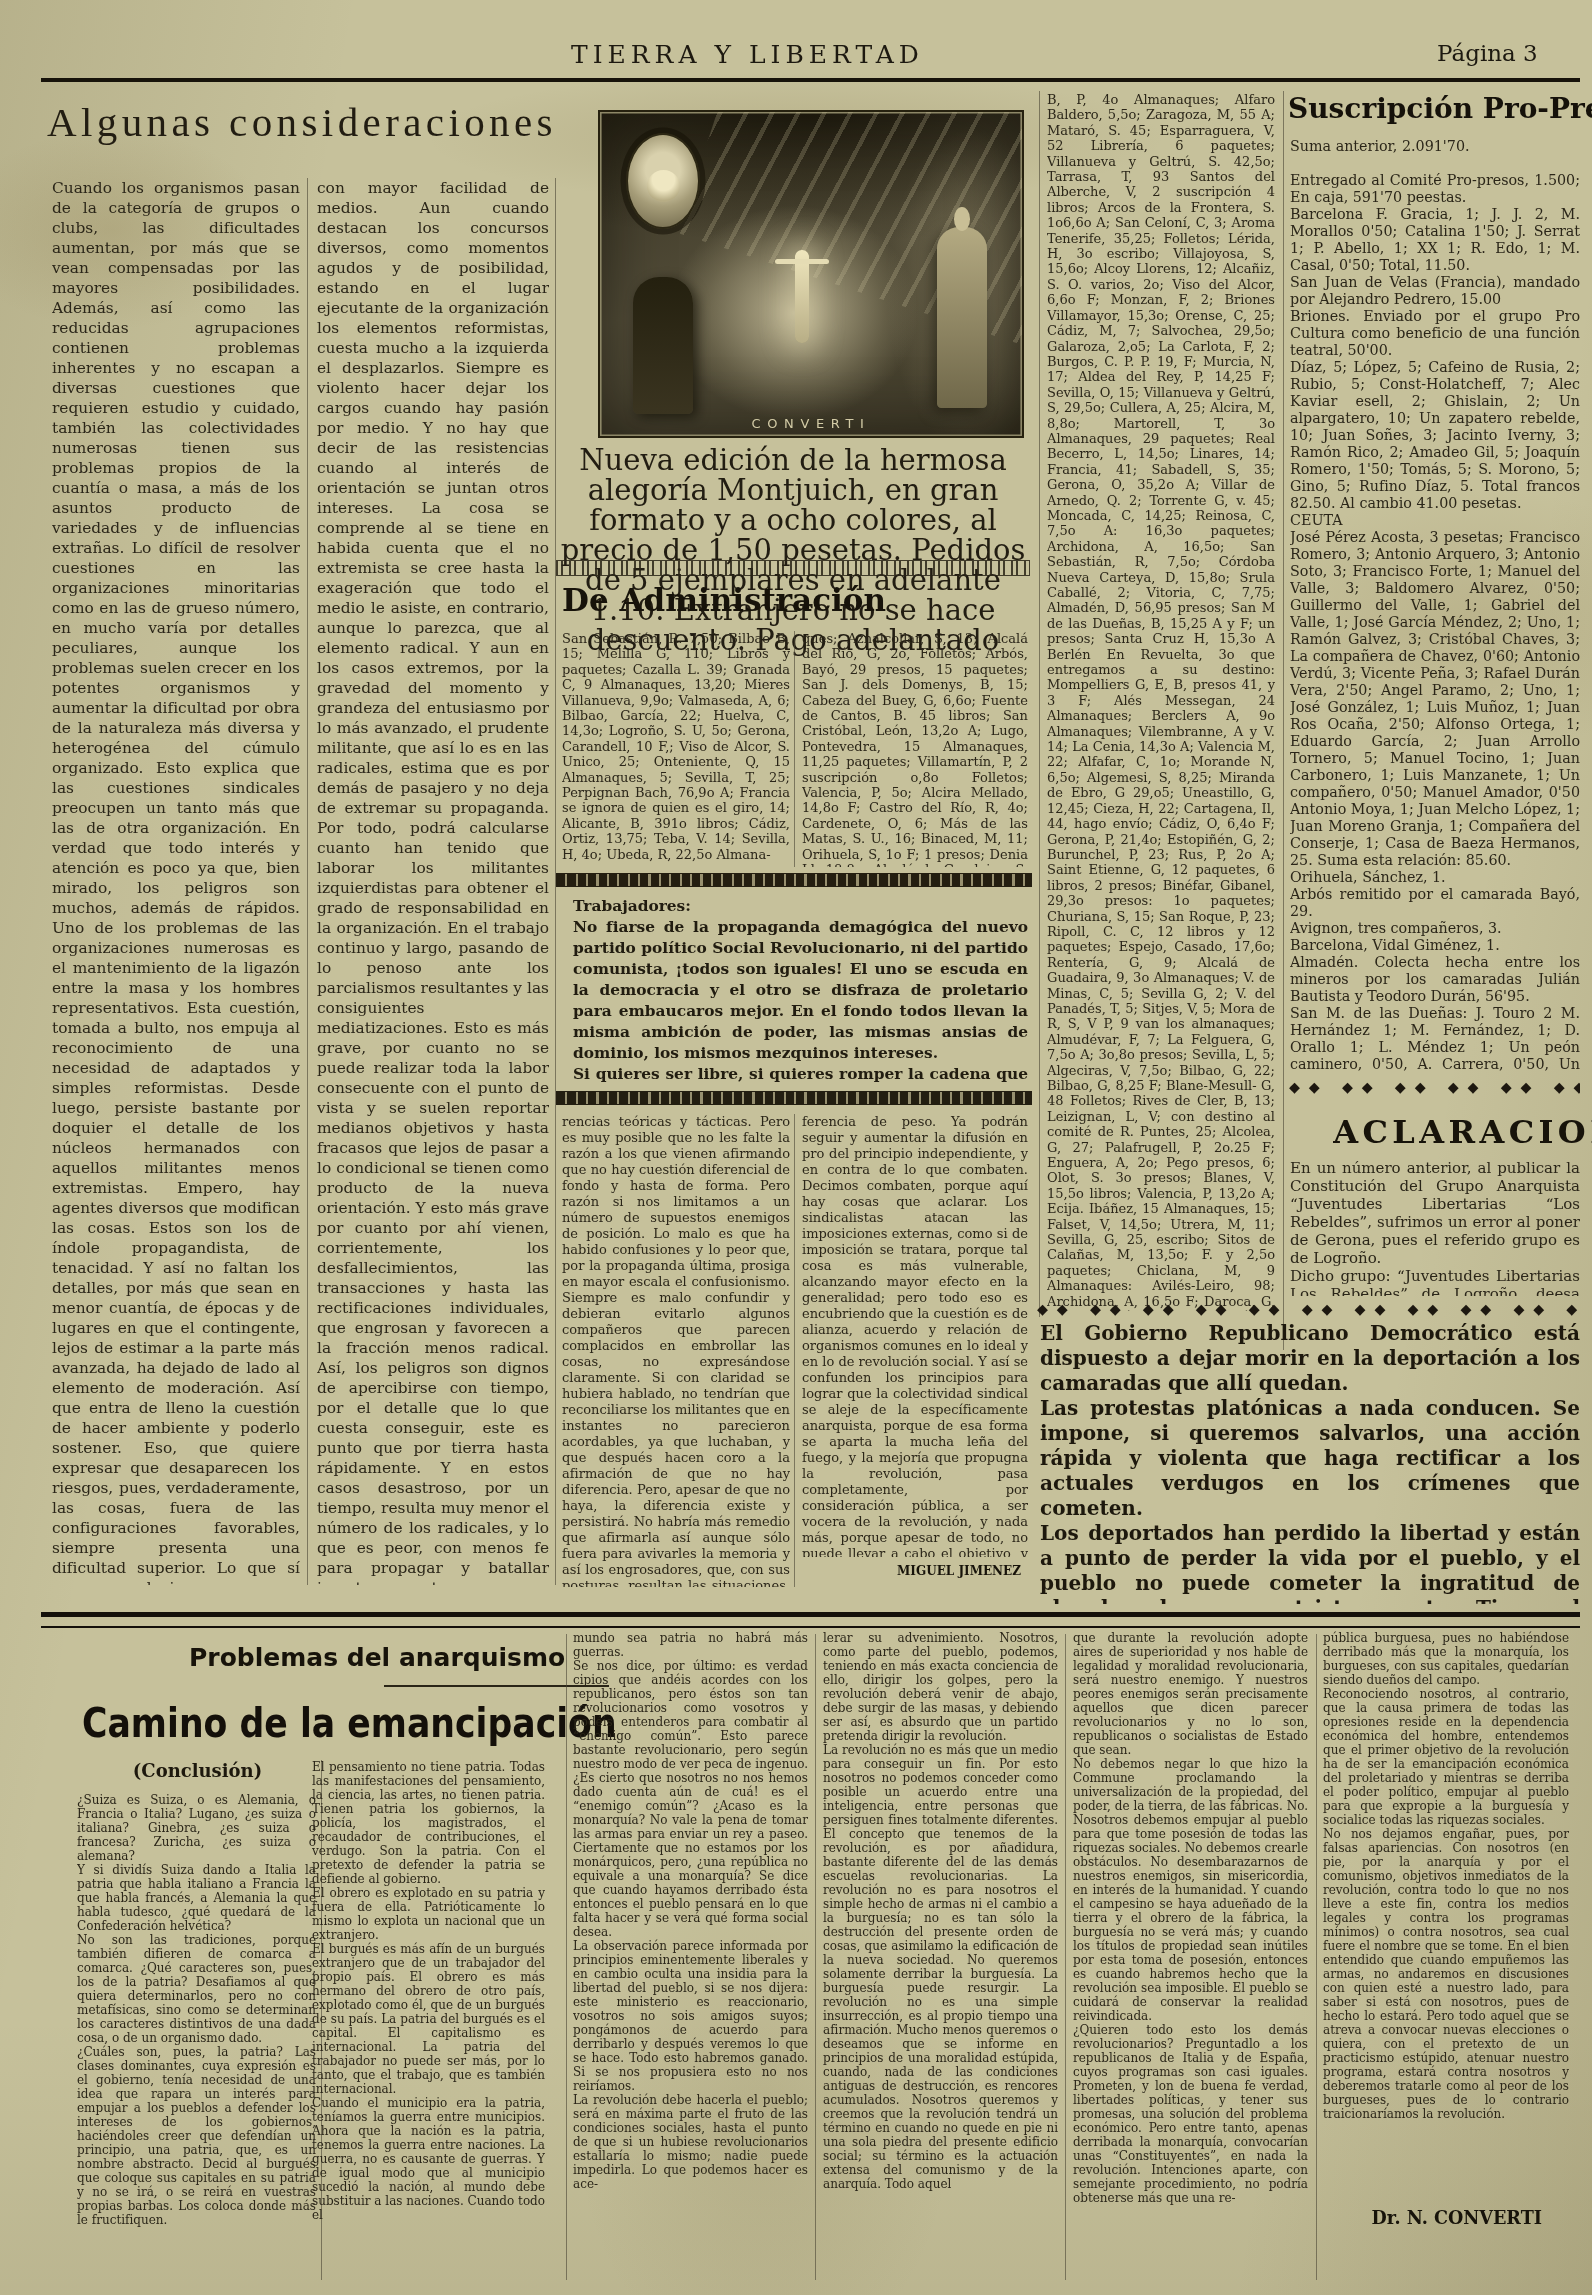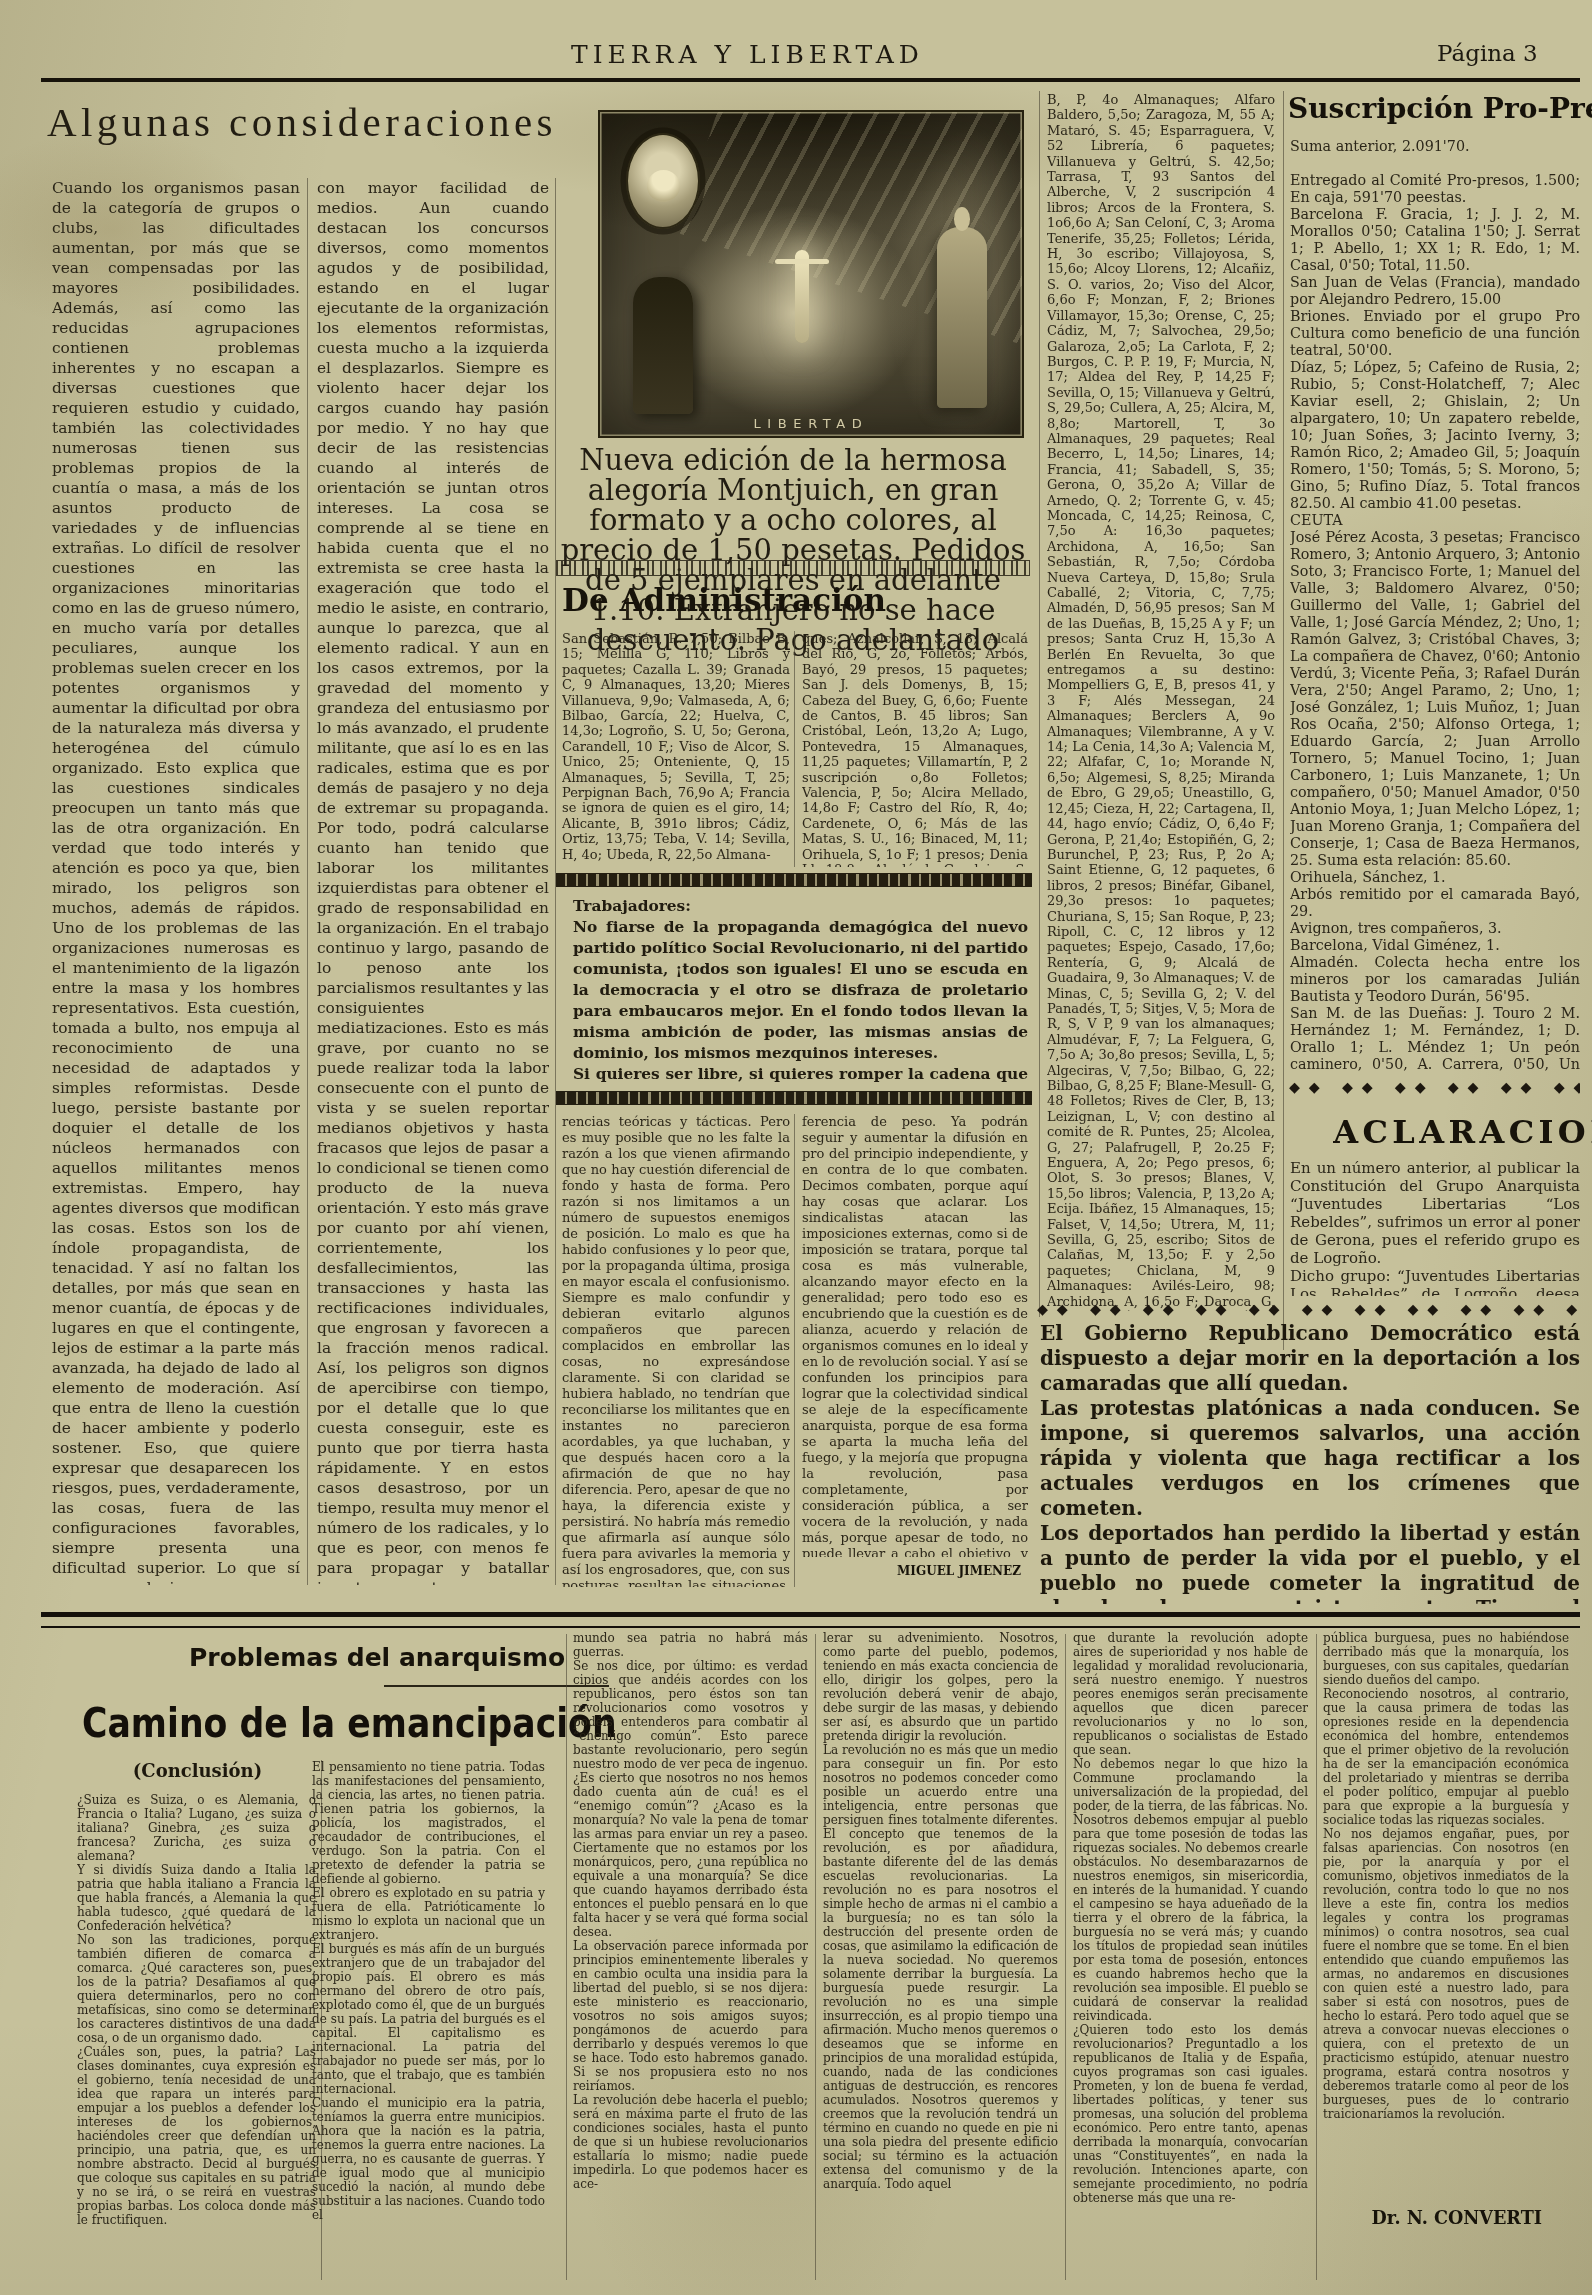--- a/index.html
+++ b/index.html
@@ -115,21 +115,21 @@
   <div class="txt lead-col" style="left:317px;top:178px;width:232px;height:1407px;">con mayor facilidad de medios. Aun cuando destacan los concursos diversos, como momentos agudos y de posibilidad, estando en el lugar ejecutante de la organización los elementos reformistas, cuesta mucho a la izquierda el desplazarlos. Siempre es violento hacer dejar los cargos cuando hay pasión por medio. Y no hay que decir de las resistencias cuando al interés de orientación se juntan otros intereses. La cosa se comprende al se tiene en habida cuenta que el no extremista se cree hasta la exageración que todo el medio le asiste, en contrario, aunque lo parezca, que al elemento radical. Y aun en los casos extremos, por la gravedad del momento y grandeza del entusiasmo por lo más avanzado, el prudente militante, que así lo es en las radicales, estima que es por demás de pasajero y no deja de extremar su propaganda. Por todo, podrá calcularse cuanto han tenido que laborar los militantes izquierdistas para obtener el grado de responsabilidad en la organización. En el trabajo continuo y largo, pasando de lo penoso ante los parcialismos resultantes y las consiguientes mediatizaciones. Esto es más grave, por cuanto no se puede realizar toda la labor consecuente con el punto de vista y se suelen reportar medianos objetivos y hasta fracasos que lejos de pasar a lo condicional se tienen como producto de la nueva orientación. Y esto más grave por cuanto por ahí vienen, corrientemente, los desfallecimientos, las transacciones y hasta las rectificaciones individuales, que engrosan y favorecen a la fracción menos radical. Así, los peligros son dignos de apercibirse con tiempo, por el detalle que lo que cuesta conseguir, este es punto que por tierra hasta rápidamente. Y en estos casos desastroso, por un tiempo, resulta muy menor el número de los radicales, y lo que es peor, con menos fe para propagar y batallar impetuosamente.
 Tenemos dicho que aquí, defensores del Movimiento Anarquista, o lo que es lo mismo, del espíritu definido de las organizaciones, como se da las posiciones, como igualmente de la lucha propagandas; podríamos dado bastante de ciertos radicalismos que no son otros tantos parciales y que se presentan cada vez más circunstanciales, dadas las cosas que se producen cada día entre los militantes y periodistas. De estas bastantes posturas y cosas que pudiéramos señalar tenemos que hacer una resta, tanto mayor parecería a nos perfectista o extremado criticón, lo que no va bien, y otro tanto porque podríamos pisar terreno movedizo e irritante. Así tenemos que desfilar aunque sólo sean unas cuantas palabras a los anónimos camaradas que se han sentido movidos por el noble afán de que la orientación fuera de izquierda enteramente. Y teníamos que hacer la dedicatoria es desagravio del mal que les vienen haciendo, resultando los que pagan en las platos rotos, por cuanto se ve engrosado el núcleo de los que hablan y escriben de las campañas inadmisibles, intestinas, desvergonzadas, personalistas, etc., etc. Y teníamos que hacerlo aun aunque nada más fuera para avivarles la memoria a los engrosadores, que, con sus posturas, resultan las situaciones, haciendo inútiles los muchos esfuerzos de impulsión a lo avanzado. Algunas cosas tienen, verdaderamente, el efecto de la mentira. Estamos viviendo un momento en que las diferencias son enormes, para al momento siguiente pasar a ser inexplicables incluso las tales dife-</div>
   <div class="vrule" style="left:555px;top:178px;height:1407px;"></div>
 
   <div class="engraving">
     <div class="beams"></div>
     <div class="portrait"></div>
     <div class="robed-left"></div>
     <div class="fig-center"></div>
     <div class="fig-right"></div>
-    <div class="label">LIBERTAD</div>
+    <div class="label">CONVERTI</div>
   </div>
   <div class="caption">Nueva edición de la hermosa alegoría Montjuich, en gran formato y a ocho colores, al precio de 1,50 pesetas. Pedidos de 5 ejemplares en adelante 1.10. Extranjero no se hace descuento. Pago adelantado</div>
 
   <div class="greek-key"></div>
 
   <div class="admin-title">De Administración</div>
   <div class="txt admin-col" style="left:562px;top:631px;width:228px;height:236px;">San Sebastián, R. 7,50; Bilbao B, 15; Melilla G, 110; Libros y paquetes; Cazalla L. 39; Granada C, 9 Almanaques, 13,20; Mieres Villanueva, 9,9o; Valmaseda, A, 6; Bilbao, García, 22; Huelva, C, 14,3o; Logroño, S. U, 5o; Gerona, Carandell, 10 F,; Viso de Alcor, S. Unico, 25; Onteniente, Q, 15 Almanaques, 5; Sevilla, T, 25; Perpignan Bach, 76,9o A; Francia se ignora de quien es el giro, 14; Alicante, B, 391o libros; Cádiz, Ortiz, 13,75; Teba, V. 14; Sevilla, H, 4o; Ubeda, R, 22,5o Almana-</div>
   <div class="vrule" style="left:794px;top:631px;height:236px;"></div>
   <div class="txt admin-col" style="left:802px;top:631px;width:226px;height:236px;">ques; Aznalcollar, S, 13; Alcalá del Río, G, 2o, Folletos; Arbós, Bayó, 29 presos, 15 paquetes; San J. dels Domenys, B, 15; Cabeza del Buey, G, 6,6o; Fuente de Cantos, B. 45 libros; San Cristóbal, León, 13,2o A; Lugo, Pontevedra, 15 Almanaques, 11,25 paquetes; Villamartín, P, 2 suscripción o,8o Folletos; Valencia, P, 5o; Alcira Mellado, 14,8o F; Castro del Río, R, 4o; Cardenete, O, 6; Más de las Matas, S. U., 16; Binaced, M, 11; Orihuela, S, 1o F; 1 presos; Denia Ll. 18,8o; Alcalá de Guadaira, S, 15; Montellanco, B, 7,5o; Serena Colomer, 16,5o; Lavas de San Juan, B. 15; Villeurbranne,</div>
 

